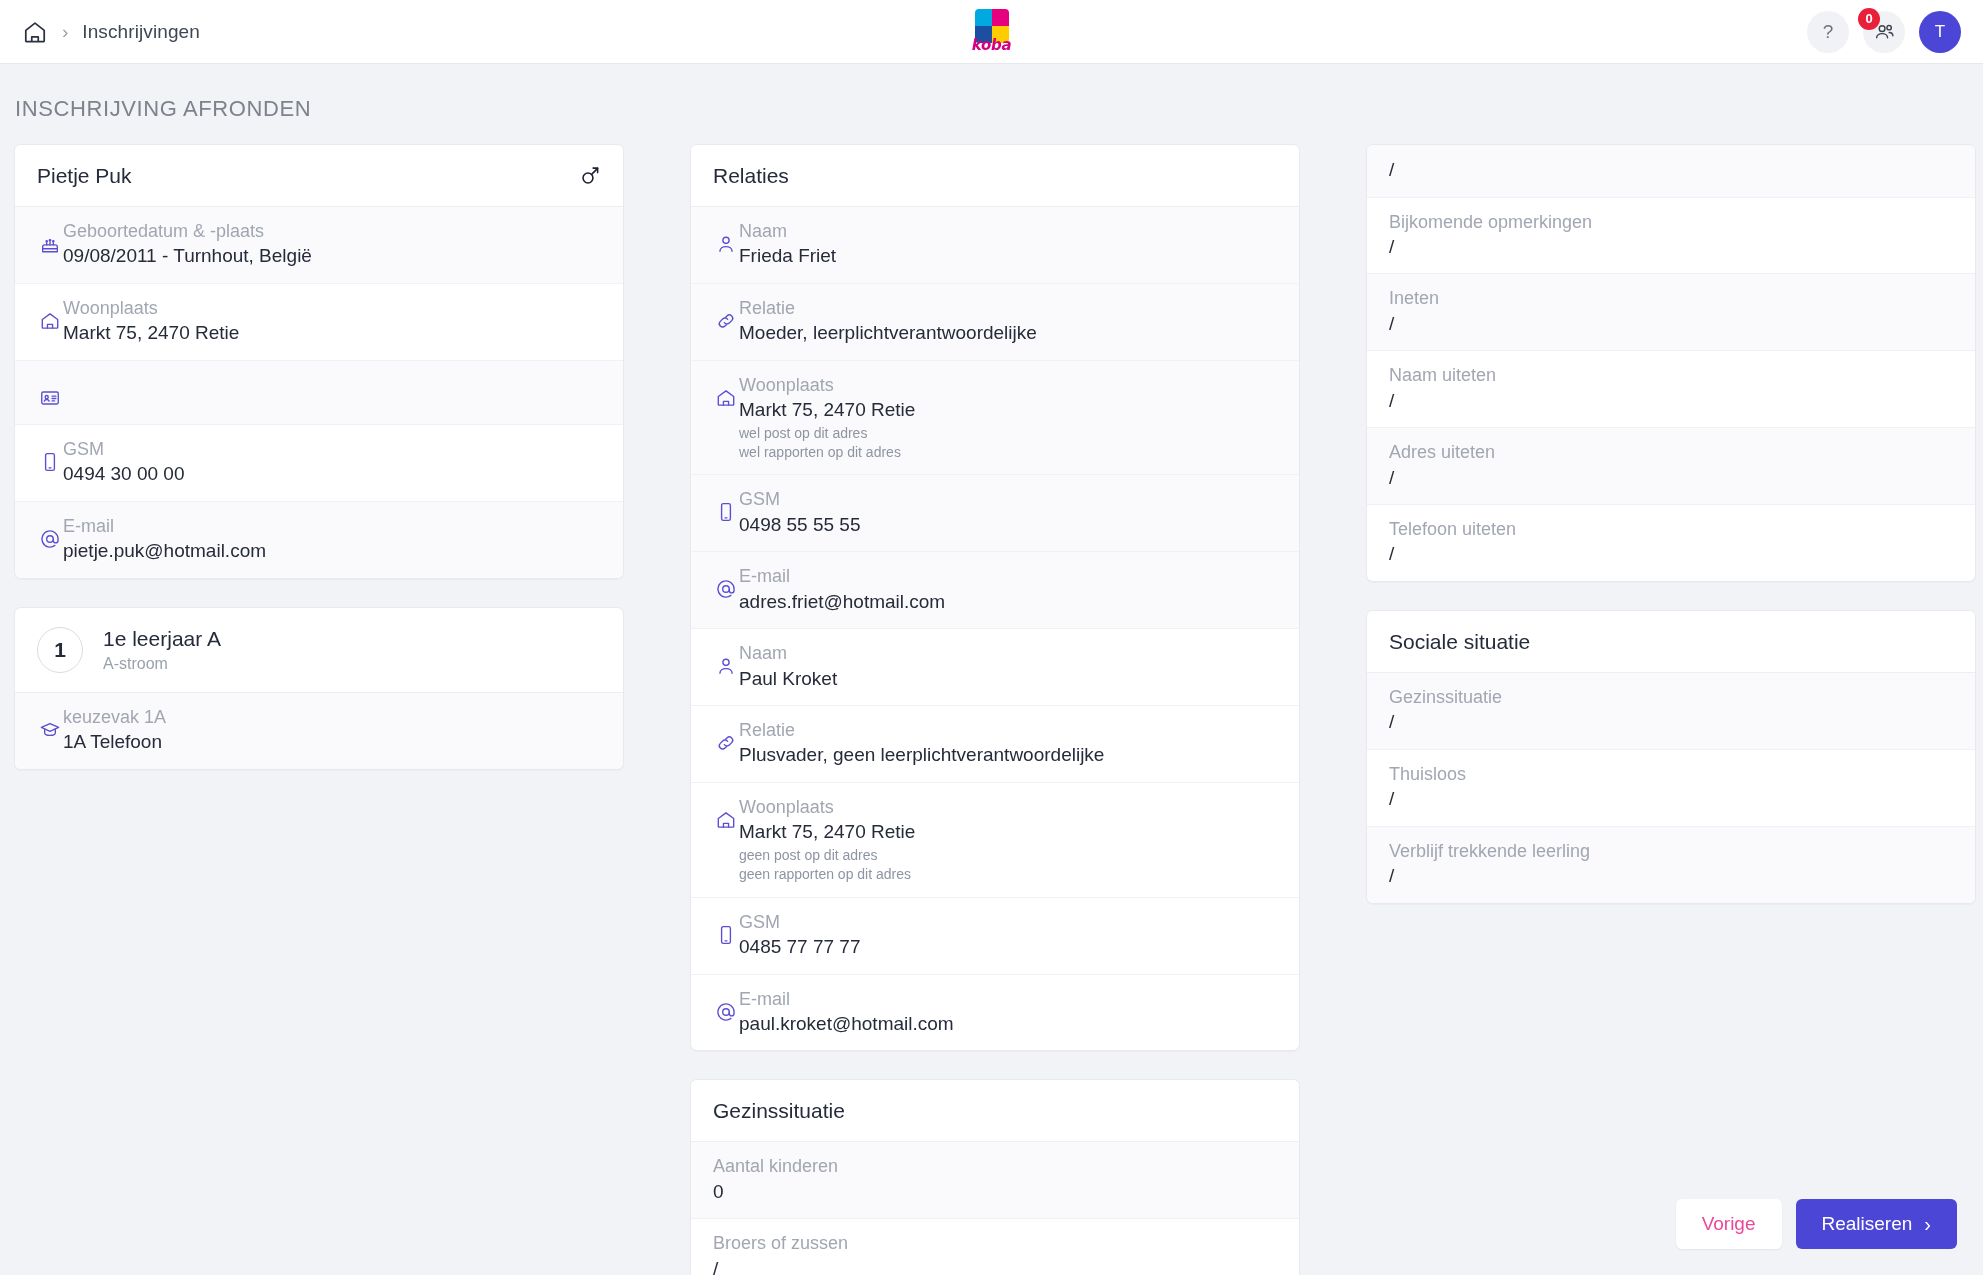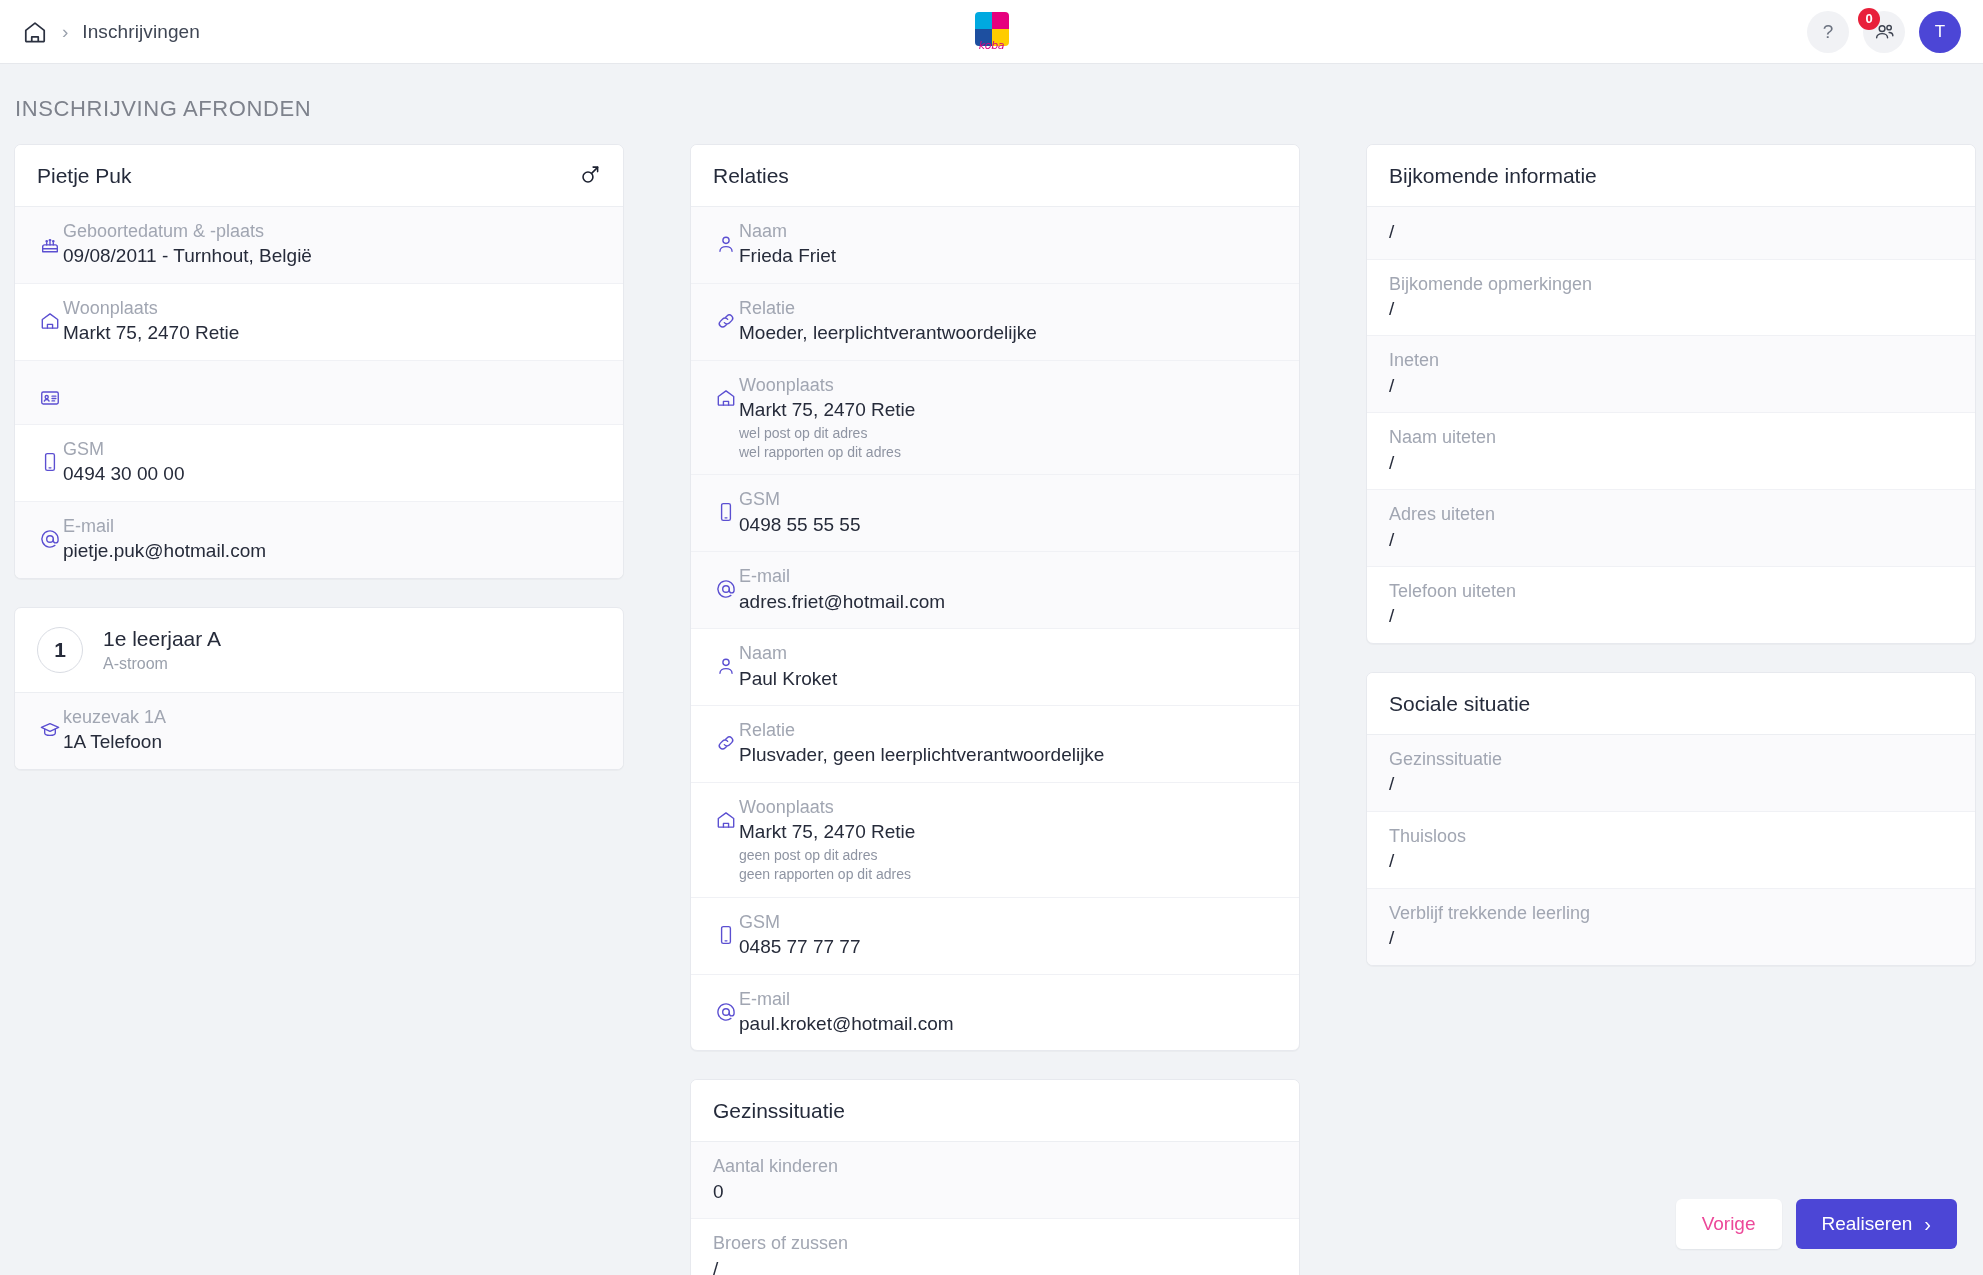--- a/index.html
+++ b/index.html
@@ -36,21 +36,21 @@
     width: 34px; height: 34px;
     display: grid;
     grid-template-columns: 1fr 1fr;
     grid-template-rows: 1fr 1fr;
     border-radius: 4px;
     overflow: hidden;
   }
   .logo-grid i { display: block; }
   .logo-word {
     font-family: "DejaVu Sans", sans-serif;
-    font-size: 11px; font-weight: 400; font-style: italic;
+    font-size: 15px; font-weight: 700; font-style: italic;
     color: #d6007f; margin-top: -7px; letter-spacing: -.3px;
     position: relative; z-index: 2;
   }
 
   .topbar-actions {
     margin-left: auto;
     display: flex; align-items: center; gap: 14px;
   }
   .round-btn {
     width: 42px; height: 42px; border-radius: 50%;
@@ -98,21 +98,21 @@
     background: #ffffff;
     border: 1px solid #e7e9ee;
     border-radius: 7px;
     overflow: hidden;
     margin-bottom: 28px;
     box-shadow: 0 1px 1px rgba(20,25,40,.03);
   }
   .card-head {
     padding: 19px 22px 18px 22px;
     border-bottom: 1px solid #eceef2;
-    display: flex; align-items: flex-start; justify-content: space-between;
+    display: flex; align-items: center; justify-content: space-between;
     background: #fff;
   }
   .card-title {
     font-size: 21px;
     color: #252b3b;
     font-weight: 400;
   }
   .gender-icon { width: 22px; height: 22px; color: #1c2130; }
 
   .row {
@@ -518,23 +518,20 @@
           </div>
         </div>
 
       </div>
 
     </div>
 
     <div class="col">
 
       <div class="card">
-        <div class="card-head">
-          <span class="card-title">Bijkomende informatie</span>
-        </div>
         <div class="row noicon shaded">
           <div class="row-body">
             <div class="row-value">/</div>
           </div>
         </div>
         <div class="row noicon">
           <div class="row-body">
             <div class="row-label">Bijkomende opmerkingen</div>
             <div class="row-value">/</div>
           </div>

